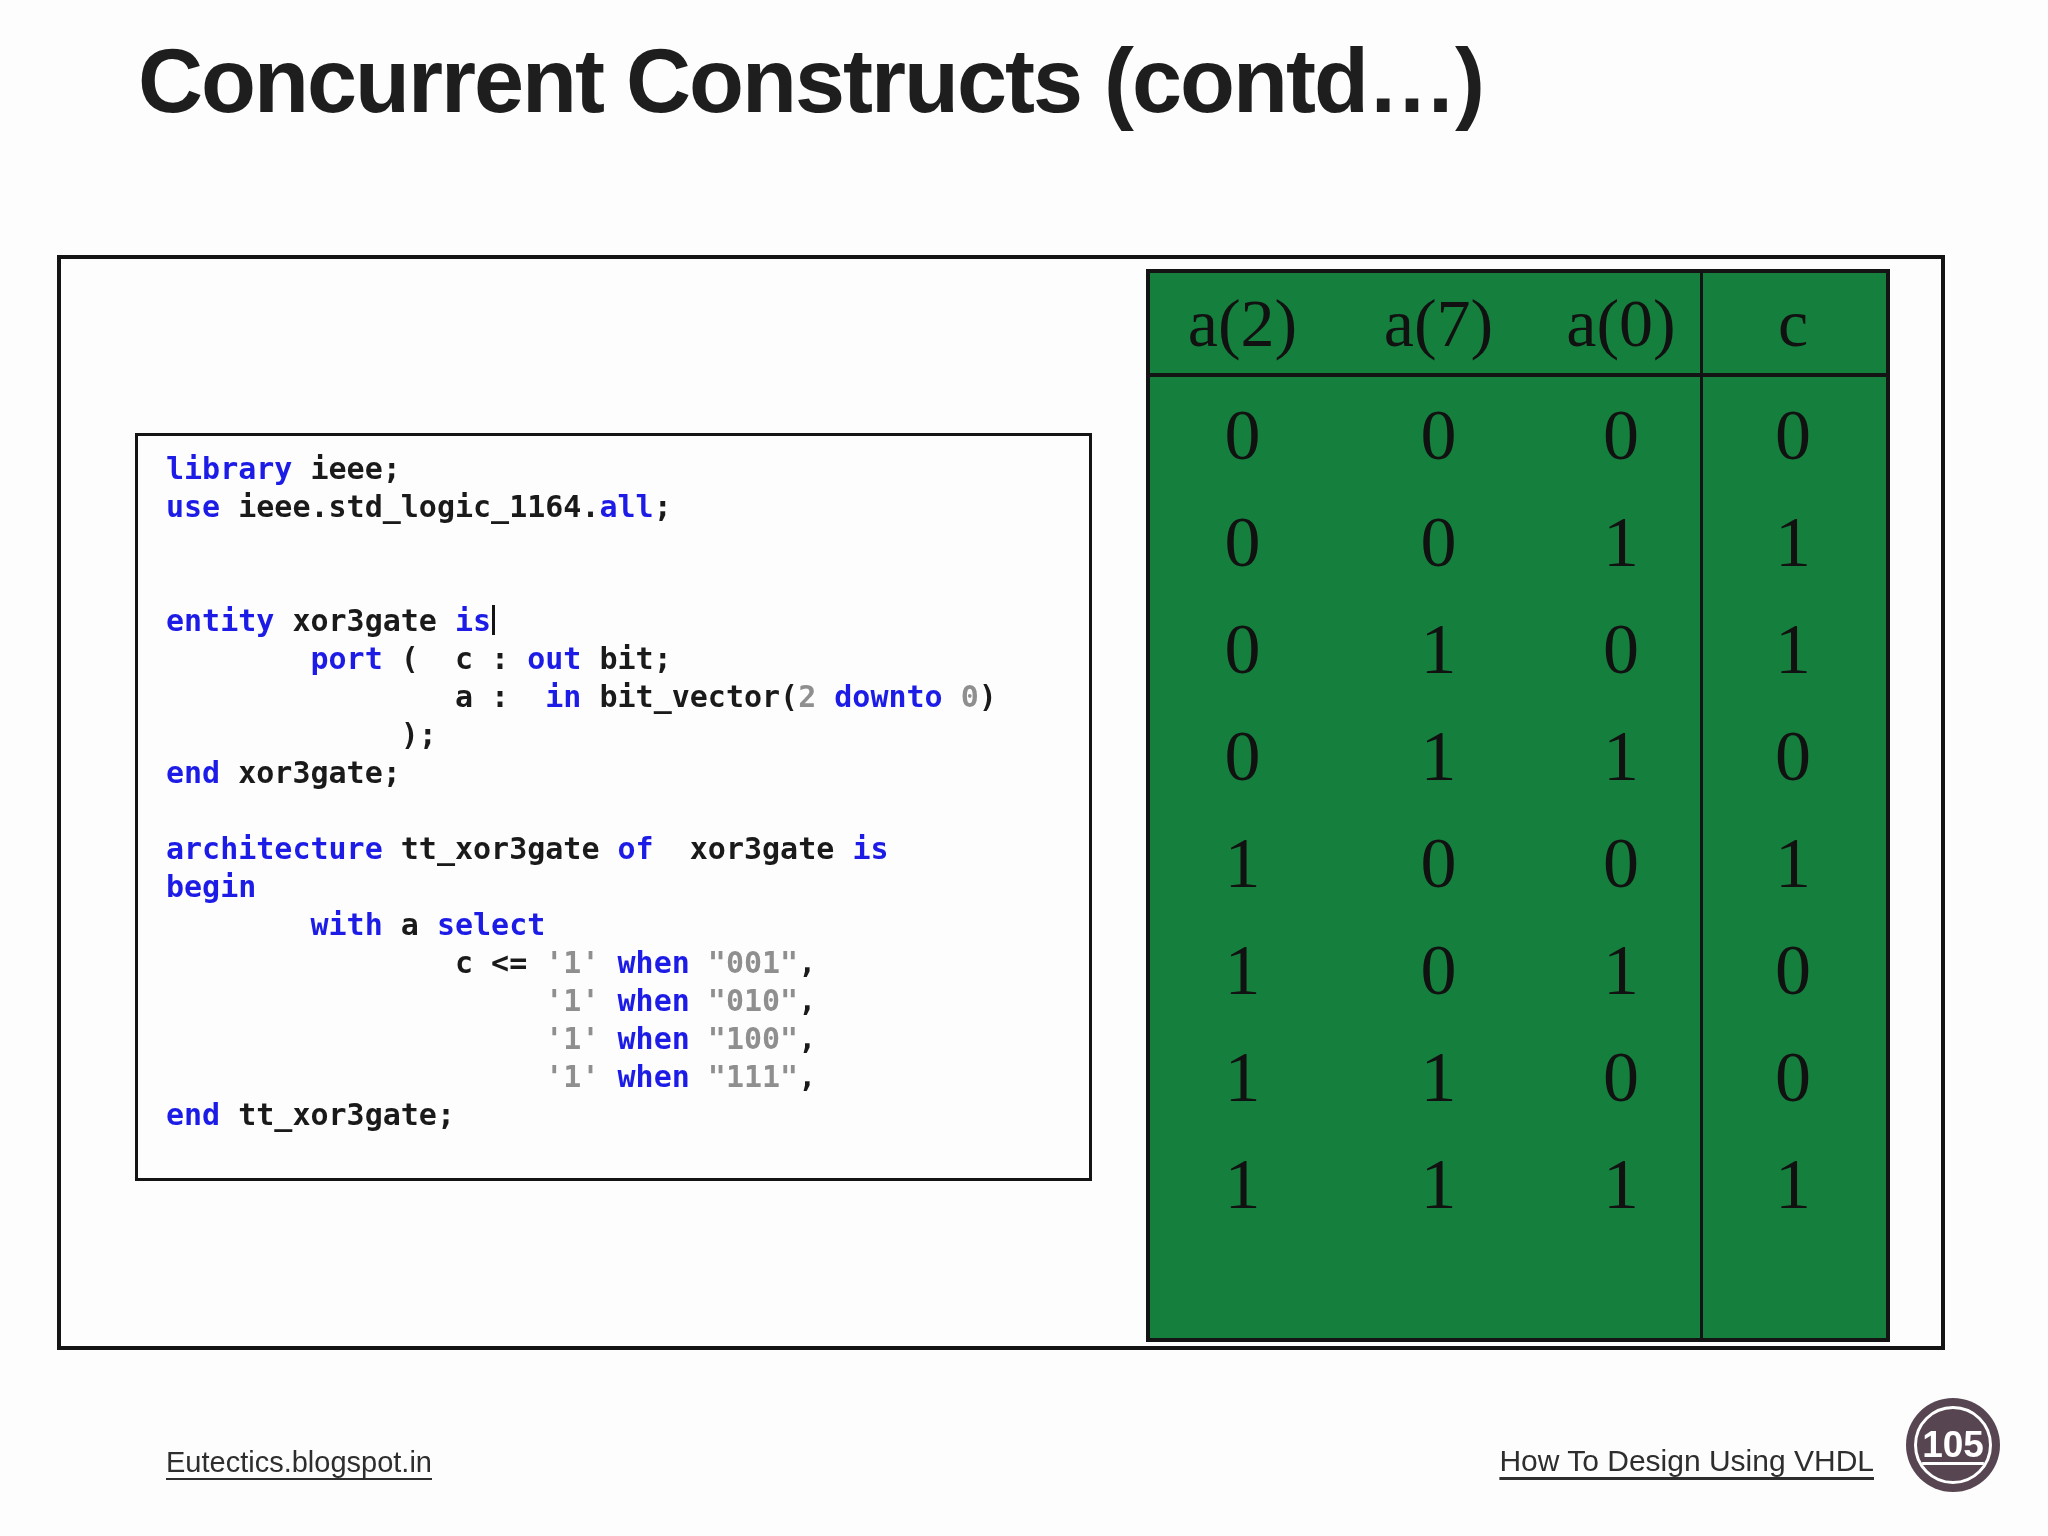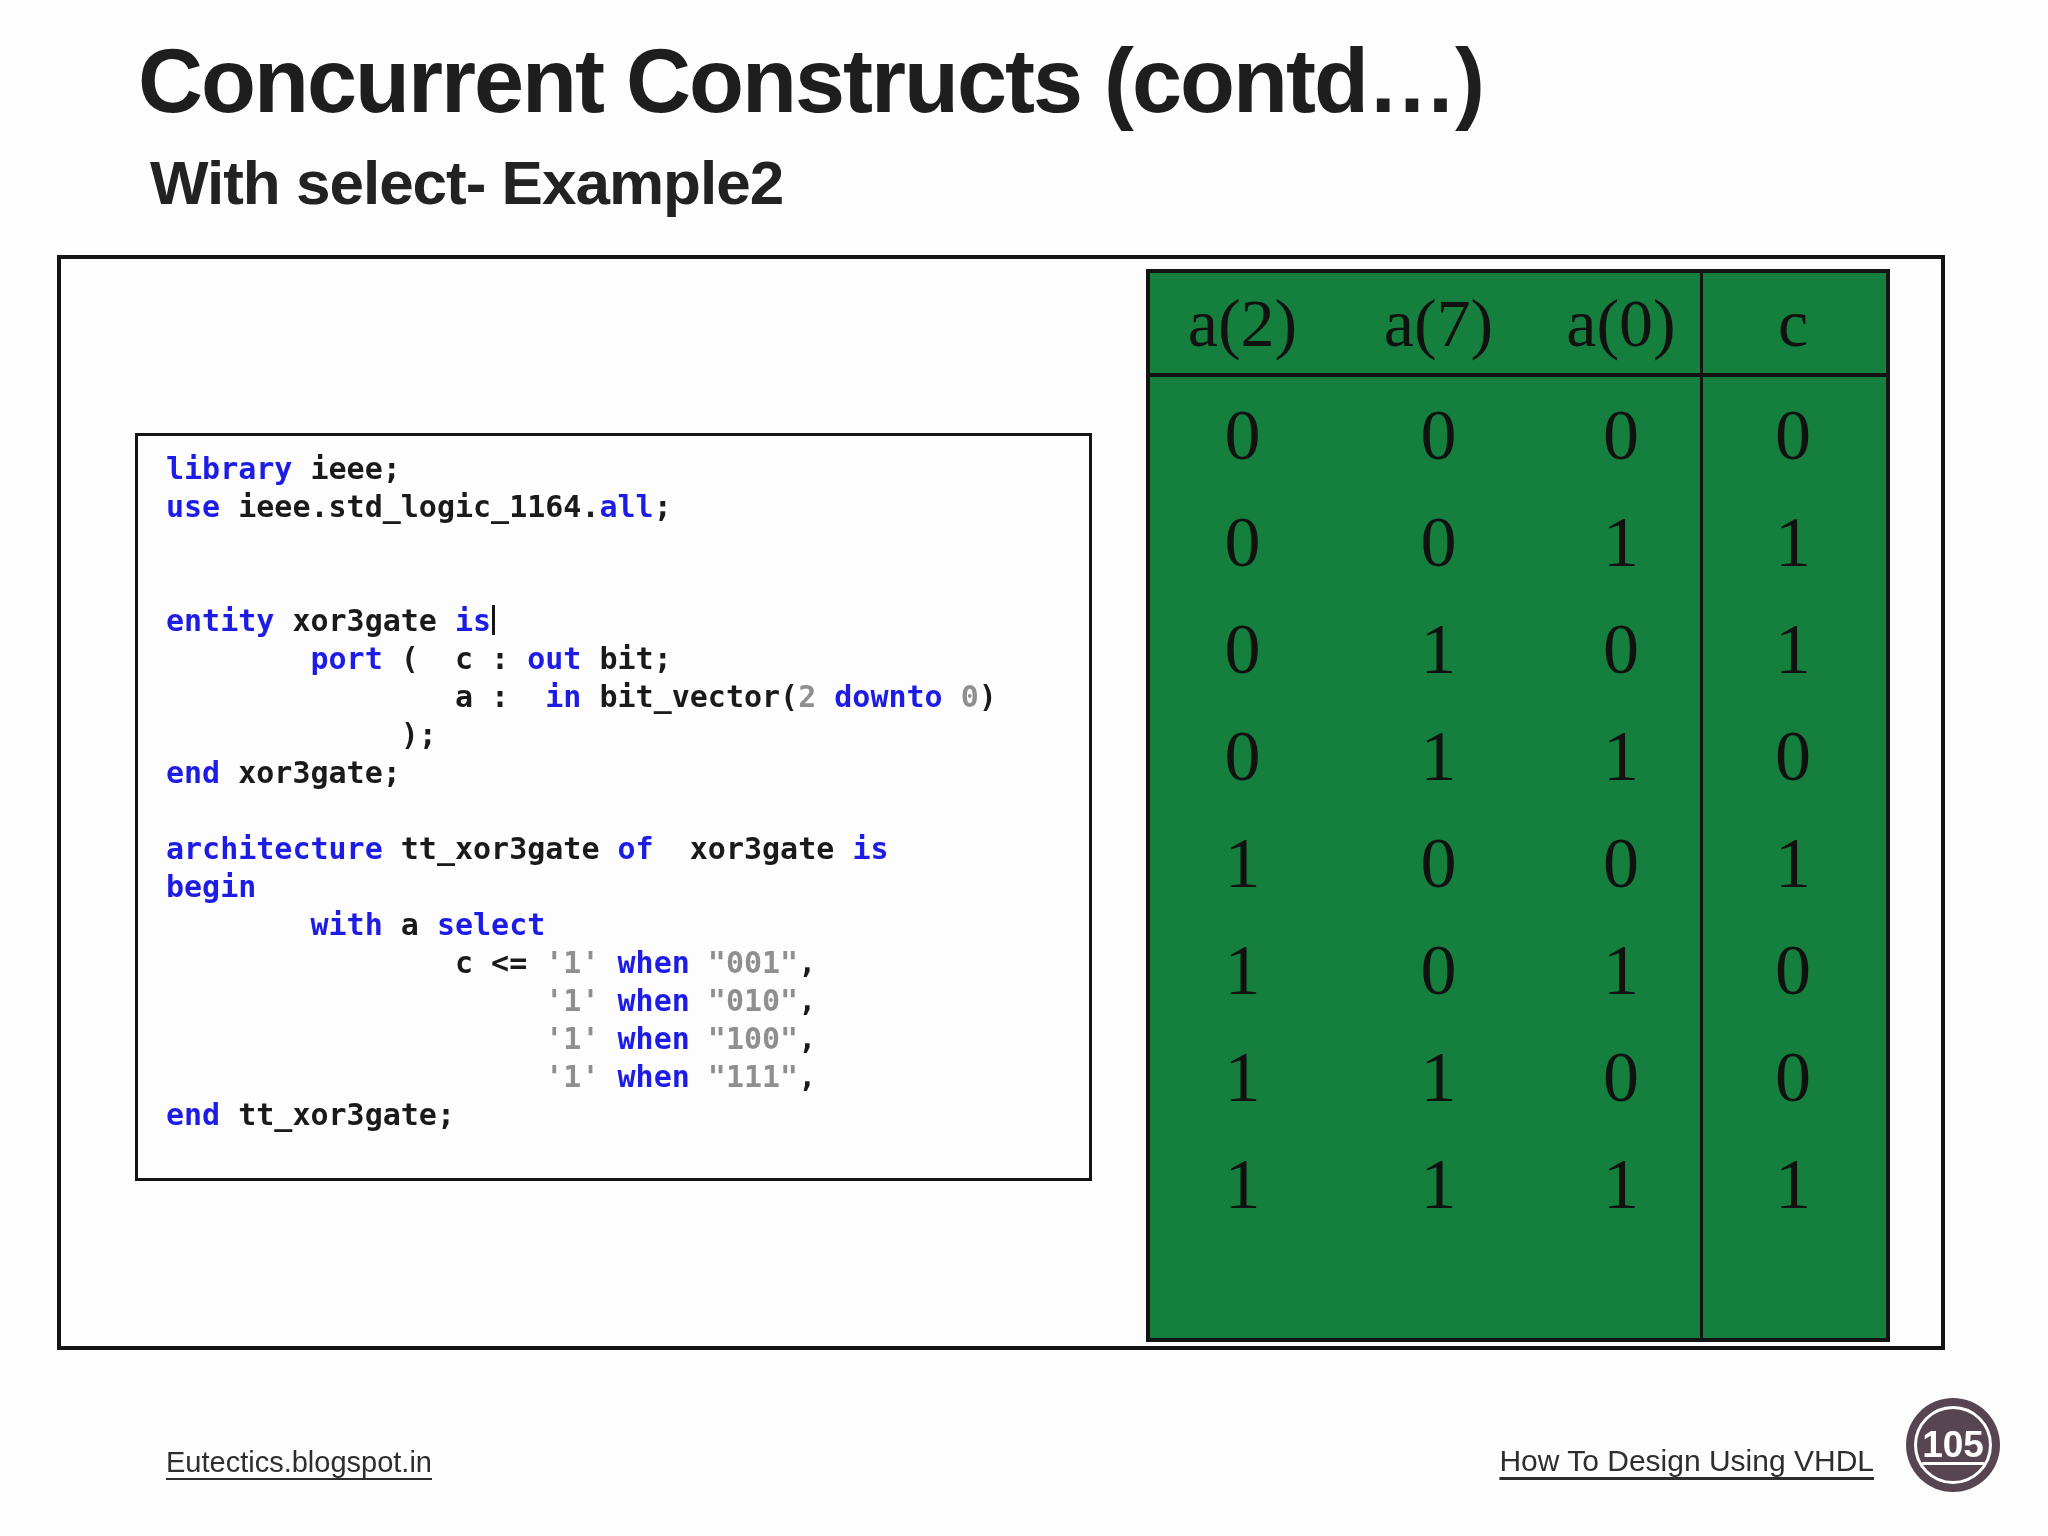--- a/index.html
+++ b/index.html
@@ -83,21 +83,20 @@
     text-decoration:underline; text-underline-offset:5px;
     font-family:"Liberation Sans",sans-serif;
   }
 </style>
 </head>
 <body>
 
 <div class="slide">
 
   <h1 class="title">Concurrent Constructs (contd…)</h1>
-  <h2 class="subtitle">With select- Example2</h2>
 
   <div class="outer-box"></div>
 
   <div class="code-box">
     <div id="code-block">
         <div class="code-line"><span class="tok-k">library</span><span class="tok-p"> ieee;</span></div>
         <div class="code-line"><span class="tok-k">use</span><span class="tok-p"> ieee.std_logic_1164.</span><span class="tok-k">all</span><span class="tok-p">;</span></div>
         <div class="code-line">&nbsp;</div>
         <div class="code-line">&nbsp;</div>
         <div class="code-line"><span class="tok-k">entity</span><span class="tok-p"> xor3gate </span><span class="tok-k">is</span><span class="caret"></span></div>

